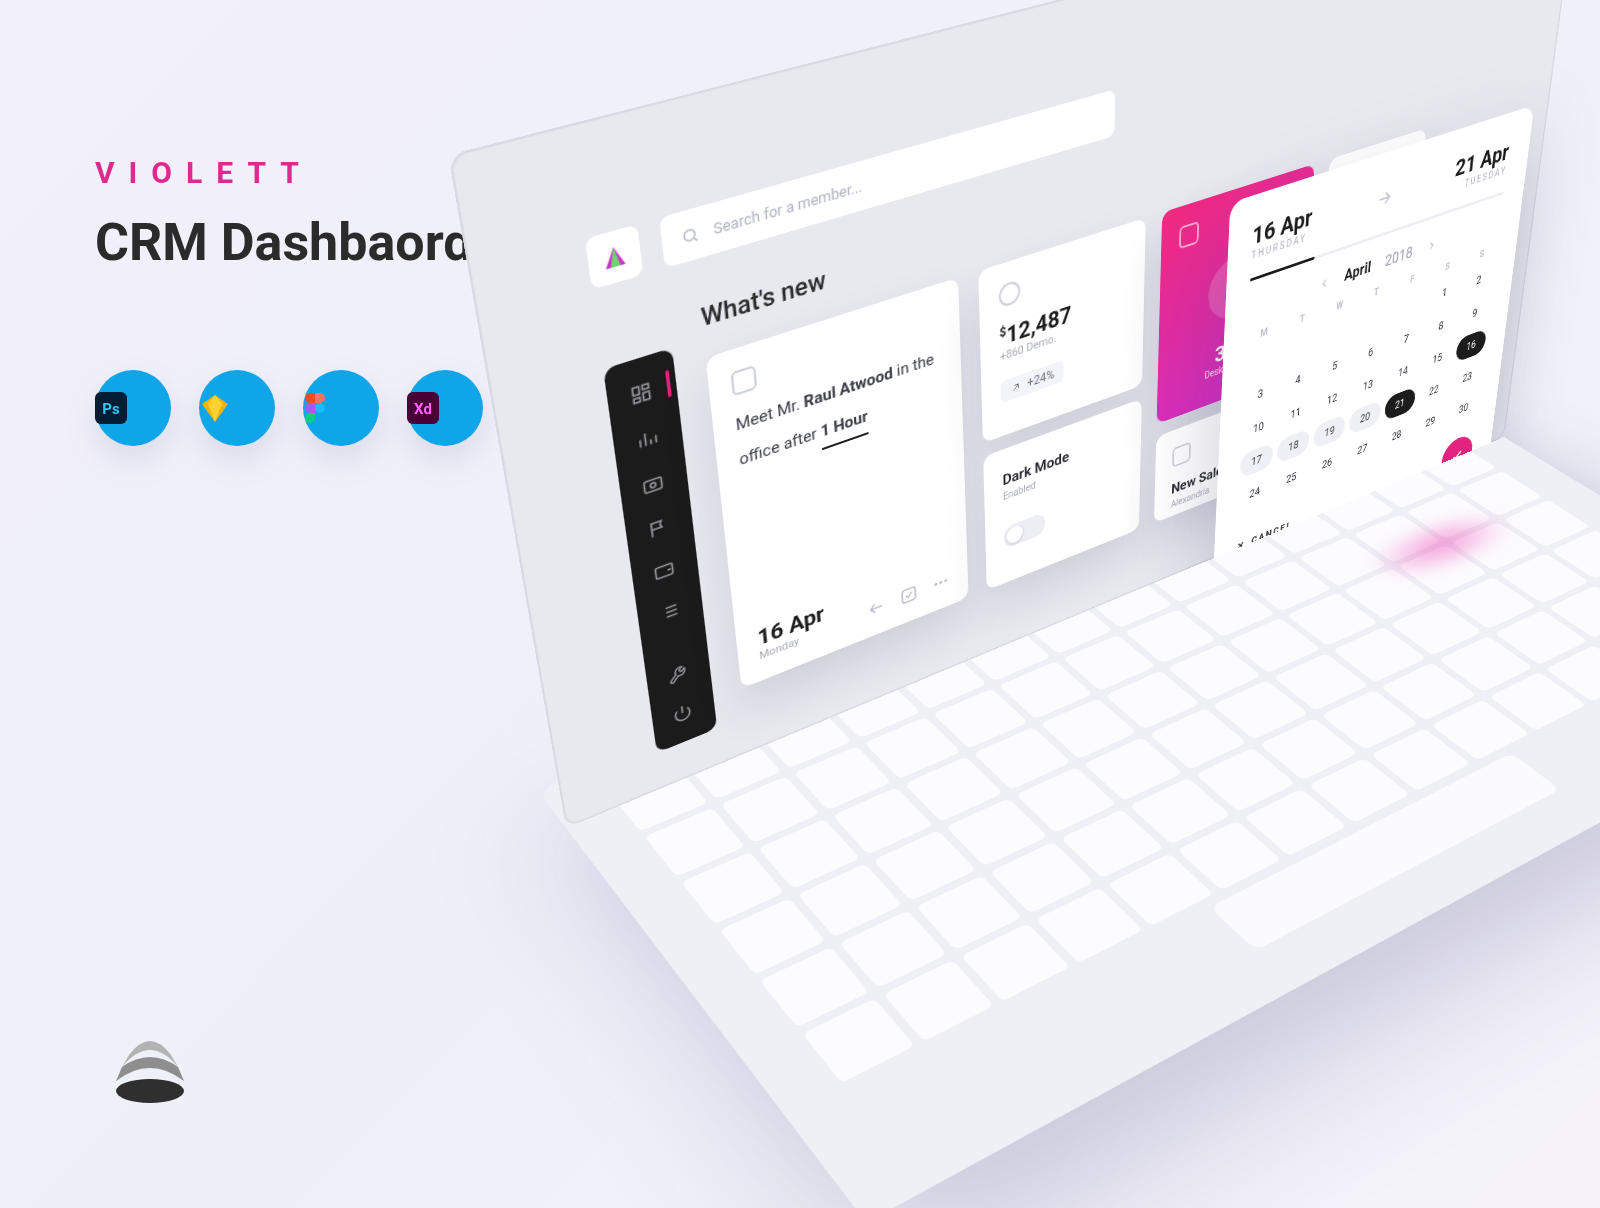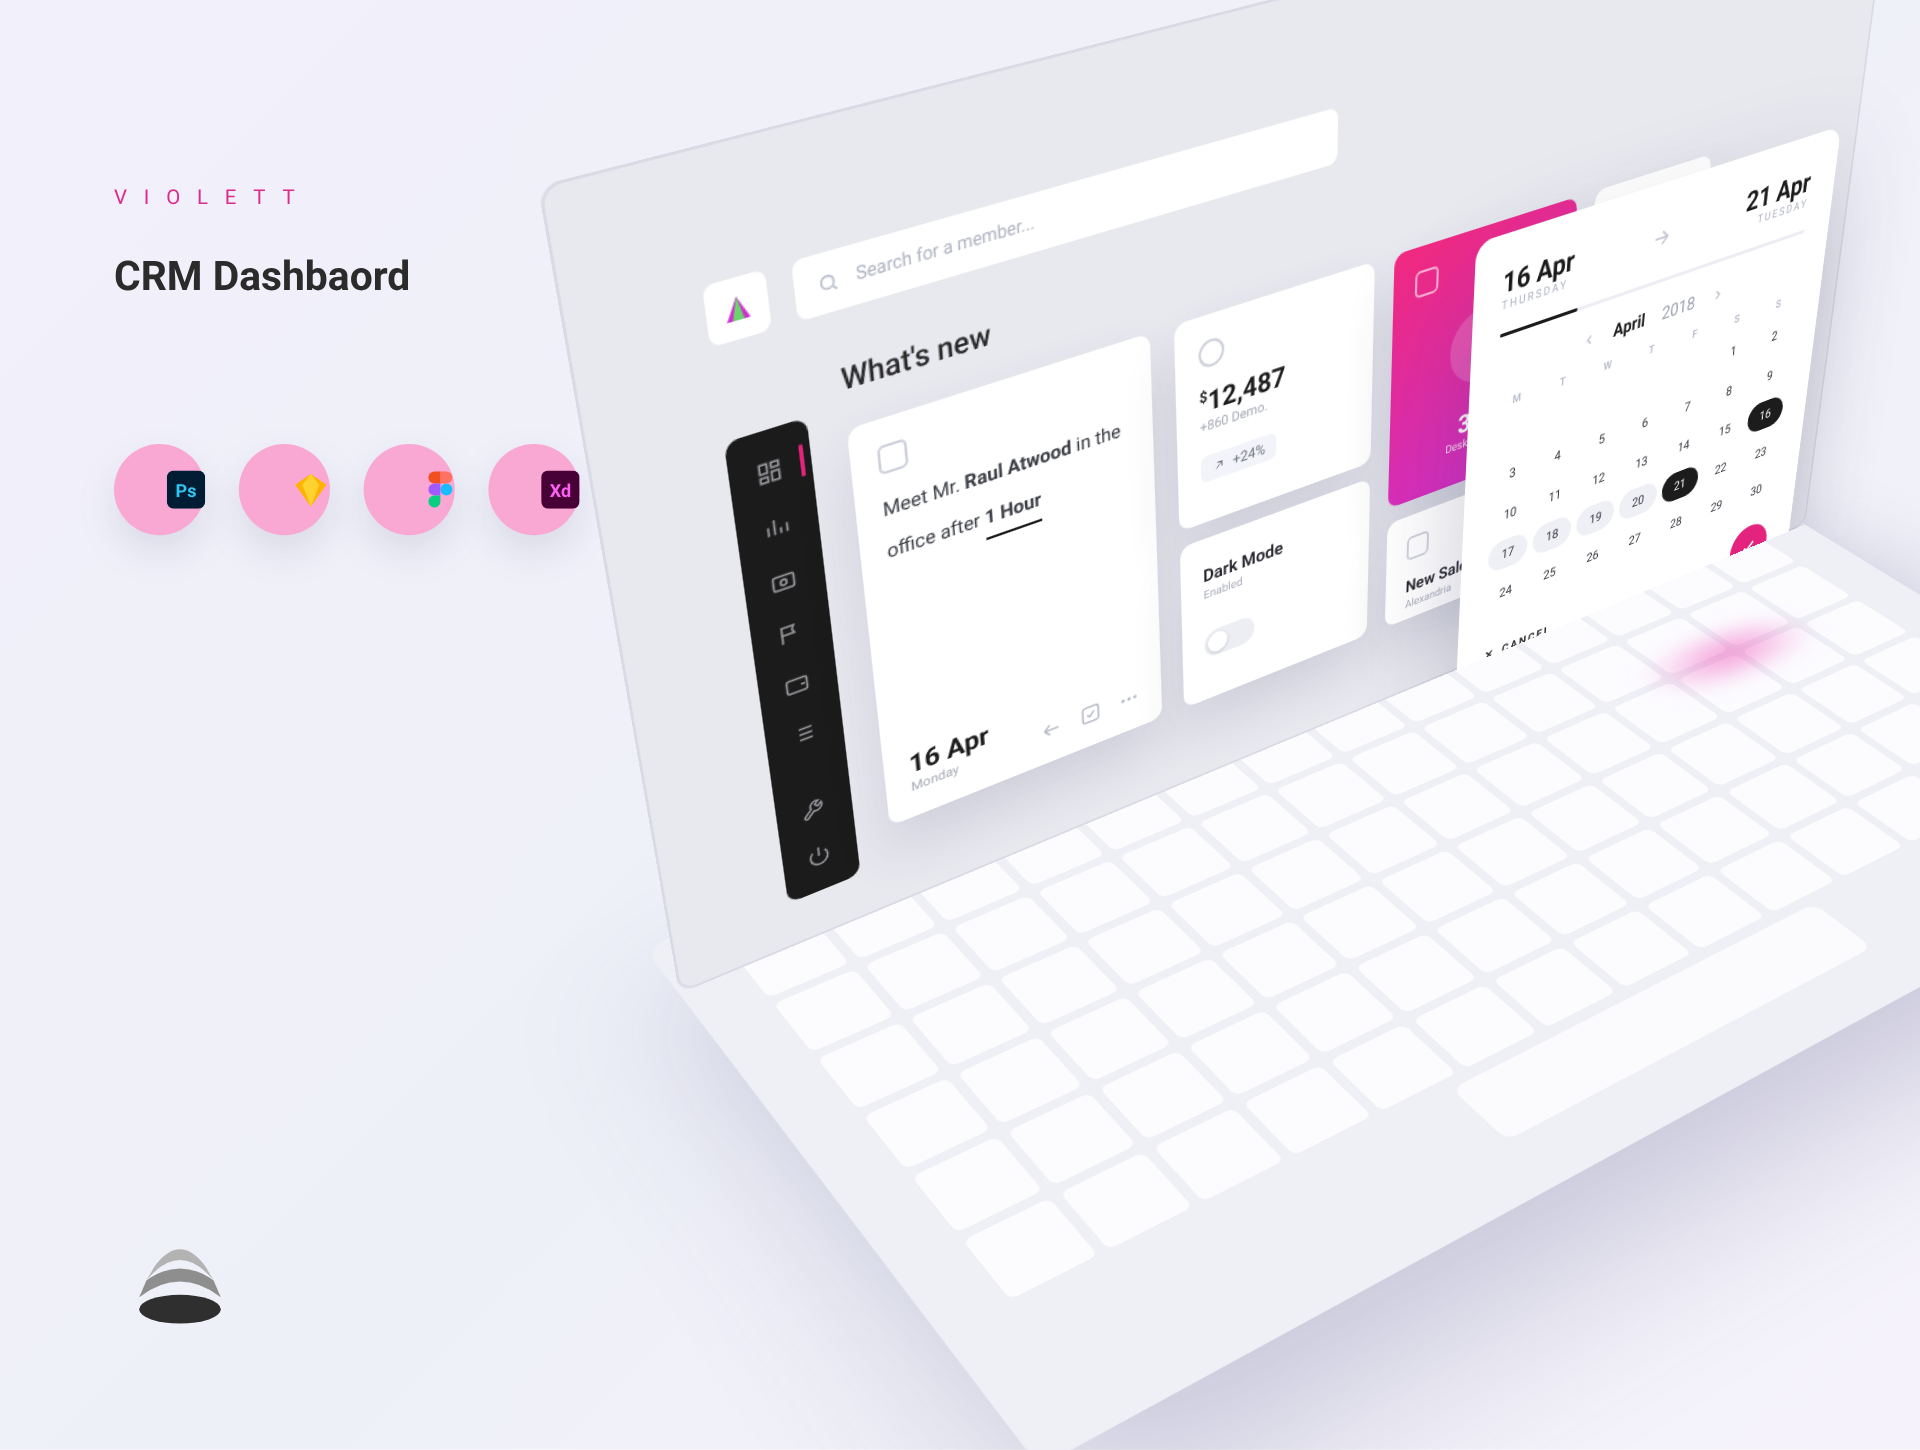--- a/index.html
+++ b/index.html
@@ -3,24 +3,24 @@
 <meta charset="utf-8">
 <style>
 * { margin:0; padding:0; box-sizing:border-box; font-family: -apple-system, BlinkMacSystemFont, "Segoe UI", Roboto, sans-serif; }
 body {
   width:1600px; height:1208px;
   background: linear-gradient(135deg,#f2f0fb 0%,#eef0f8 50%,#f5f2fa 100%);
   position:relative; overflow:hidden;
 }
 
 
-.brand { position:absolute; left:95px; top:155px; color:#dd2a8e; font-weight:400; letter-spacing:14px; font-size:17px;}
-.title { position:absolute; left:95px; top:210px; color:#2b2b2b; font-weight:700; font-size:34px; line-height:1.25;}
+.brand { position:absolute; left:95px; top:155px; color:#dd2a8e; font-weight:700; letter-spacing:14px; font-size:30px;}
+.title { position:absolute; left:95px; top:210px; color:#2b2b2b; font-weight:700; font-size:52px; line-height:1.25;}
 .tools { position:absolute; left:95px; top:370px; display:flex; gap:28px;}
-.tool  { width:76px; height:76px; border-radius:50%; background:#f9a8d4; display:flex; align-items:center; justify-content:flex-end; box-shadow:0 14px 30px rgba(120,120,150,.18);}
+.tool  { width:76px; height:76px; border-radius:50%; background:#0ea5e9; display:flex; align-items:center; justify-content:flex-start; box-shadow:0 14px 30px rgba(120,120,150,.18);}
 .crown { position:absolute; left:95px; bottom:95px; width:110px; height:110px;}
 
 
 .stage { position:absolute; left:420px; top:60px; width:1300px; height:1000px; perspective:2200px;}
 .scene { position:absolute; inset:0; transform-style:preserve-3d; transform:rotateX(55deg) rotateZ(-35deg);}
 
 
 .laptop-base { position:absolute; left:70px; top:520px; width:1100px; height:560px; background:#eef0f6; border-radius:18px; box-shadow:0 60px 120px rgba(80,80,130,.25);}
 .keys { position:absolute; left:120px; top:560px; width:1000px; height:400px; display:grid; grid-template-columns:repeat(14,1fr); grid-template-rows:repeat(6,1fr); gap:8px;}
 .keys div { background:#fcfcff; border-radius:6px;}

